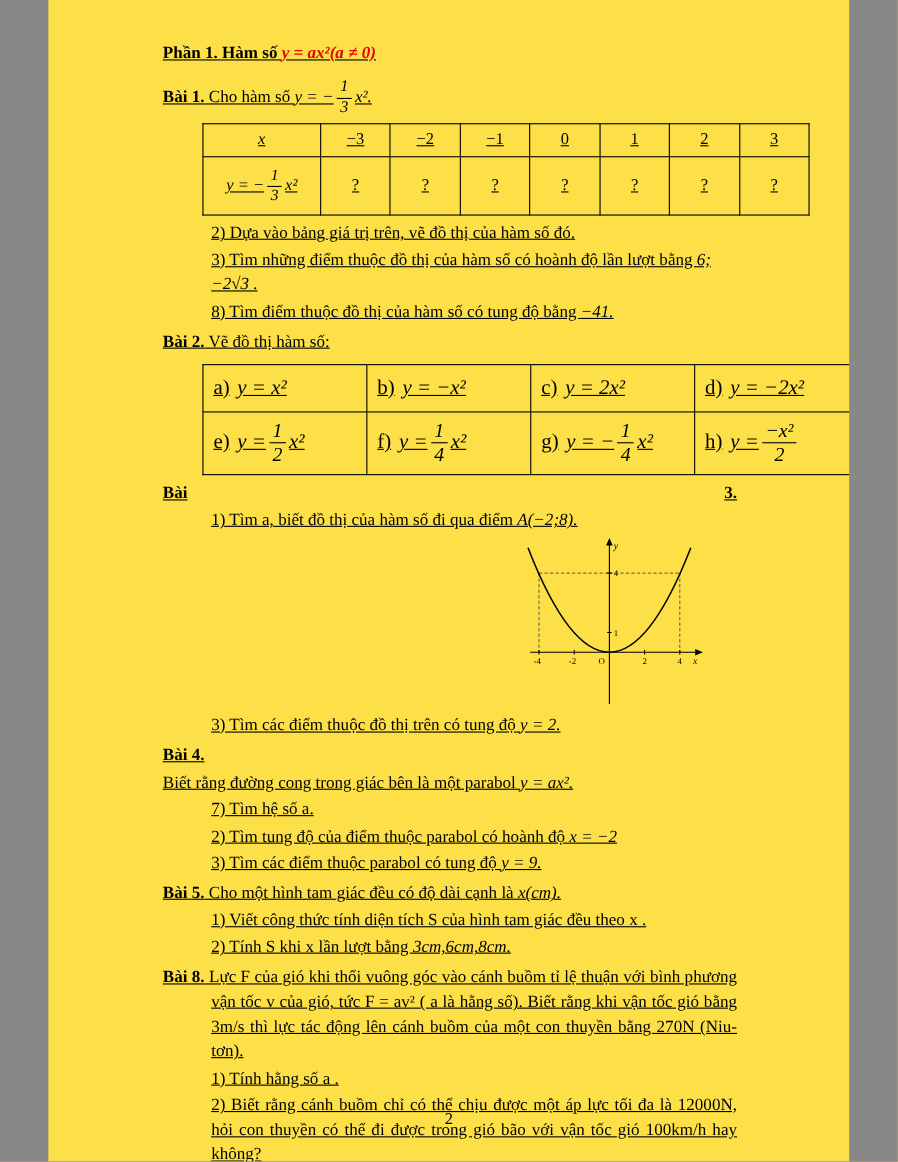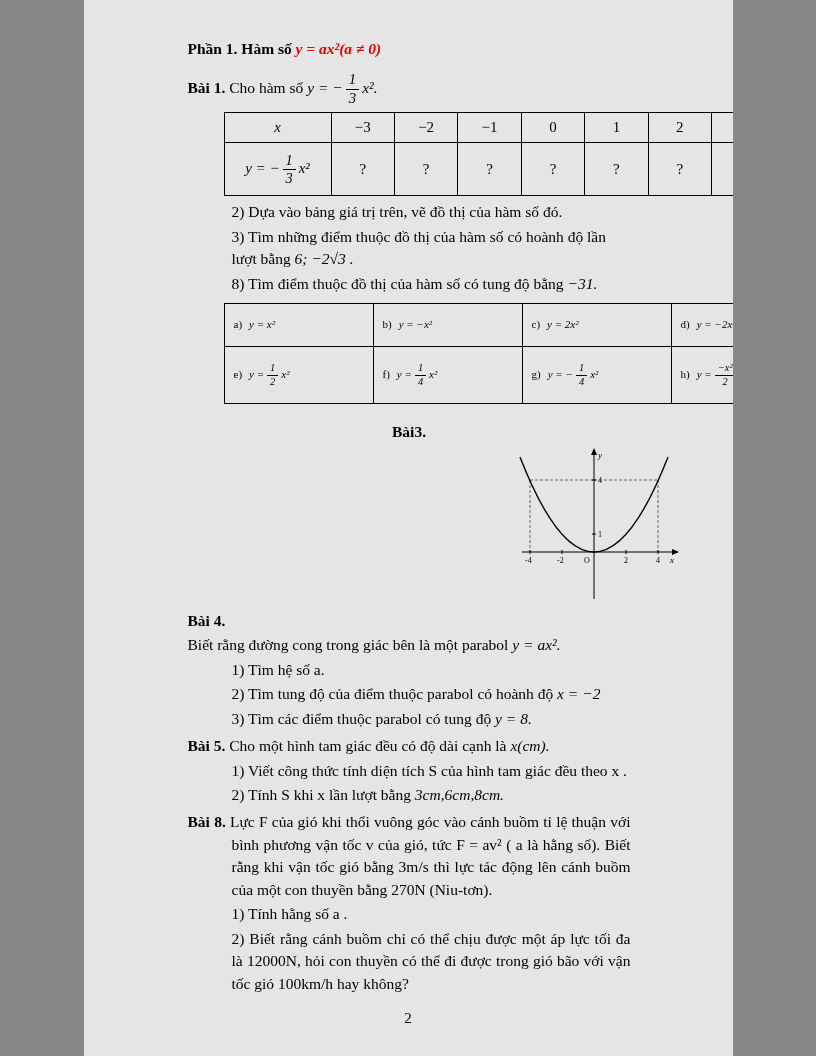--- a/index.html
+++ b/index.html
@@ -1,19 +1,19 @@
 <!DOCTYPE html>
 <html><head>
 <meta charset="utf-8">
 <style>
   html,body { margin:0; padding:0; background:#888; }
   .page {
-    width:649px; height:1056px; margin:0 auto; background:#e5e5e5;
+    width:728px; height:1056px; margin:0 auto; background:#fde047;
     font-family:"Liberation Serif", serif; font-size:15.5px; line-height:1.45; color:#000;
-    padding:38px 102px 0 104px; box-sizing:border-box; position:relative; overflow:hidden;
+    padding:38px 102px 0 104px; box-sizing:border-box; position:relative; overflow:hidden;text-decoration:underline;
   }
   .b { font-weight:bold; }
   .math { font-style:italic; }
   .red { color:#e60000; }
   .title { margin-bottom:12px; }
   .hline { margin-top:5px; margin-bottom:2px; }
   .q { margin:2px 0 2px 44px; }
   .just { text-align:justify; }
   .hang { padding-left:44px; text-indent:-44px; margin-top:5px; }
 
@@ -25,26 +25,26 @@
   table { border-collapse:collapse; table-layout:fixed; }
   td { border:1px solid #000; }
 
   .tbl1 { width:552px; margin:6px 0 5px 36px; }
   .tbl1 td { text-align:center; font-size:15px; }
   .tbl1 tr.r1 td { height:27px; }
   .tbl1 tr.r2 td { height:50px; }
   .tbl1 td.lab { width:104px; }
 
   .tbl2 { width:552px; margin:8px 0 3px 36px; }
-  .tbl2 td { text-align:left; padding-left:9px; font-size:11px; width:138px; }
+  .tbl2 td { text-align:left; padding-left:9px; font-size:19px; width:138px; }
   .tbl2 tr.r1 td { height:40px; }
   .tbl2 tr.r2 td { height:54px; }
   .tag { margin-right:7px; }
 
-  .b3split { display:flex; justify-content:center; margin-top:17px; }
+  .b3split { display:flex; justify-content:space-between; margin-top:6px; }
 
   .graphwrap { margin:3px 0 3px 326px; width:170px; height:158px; }
   .axis { stroke:#000; stroke-width:1; }
   .tick { stroke:#000; stroke-width:1; }
   .dash { stroke:#444; stroke-width:0.8; stroke-dasharray:3 2; }
   .curve { stroke:#000; stroke-width:1.4; fill:none; }
   .gl { font-family:"Liberation Serif", serif; font-size:9px; font-style:italic; fill:#000; }
   .gn { font-family:"Liberation Serif", serif; font-size:8px; fill:#000; }
 
   .pagenum { position:absolute; bottom:26px; left:0; right:0; text-align:center; font-size:15px; }
@@ -90,22 +90,25 @@
       <td>?</td>
       <td>?</td>
       <td>?</td>
       <td>?</td>
     </tr>
   </tbody>
     </table>
 
   <div class="q">2) Dựa vào bảng giá trị trên, vẽ đồ thị của hàm số đó.</div>
   <div class="q"><span>3) Tìm những điểm thuộc đồ thị của hàm số có hoành độ lần lượt bằng </span><span class="math">6; −2√3 .</span></div>
-  <div class="q"><span>8) Tìm điểm thuộc đồ thị của hàm số có tung độ bằng </span><span class="math">−31.</span></div>
+  <div class="q"><span>8) Tìm điểm thuộc đồ thị của hàm số có tung độ bằng </span><span class="math">−41.</span></div>
 
+  <div class="hline">
+    <span class="b">Bài 2.</span><span> Vẽ đồ thị hàm số:</span>
+  </div>
 
   <table class="tbl2">
     <tbody>
         <tr class="r1">
       <td><span class="tag">a)</span><span class="math">y = x²</span></td>
       <td><span class="tag">b)</span><span class="math">y = −x²</span></td>
       <td><span class="tag">c)</span><span class="math">y = 2x²</span></td>
       <td><span class="tag">d)</span><span class="math">y = −2x²</span></td>
     </tr>
     <tr class="r2">
@@ -126,20 +129,21 @@
                 <span class="fden">2</span>
               </span><span></span></span></td>
     </tr>
   </tbody>
     </table>
 
   <div class="b3split">
     <span class="b">Bài</span>
     <span class="b">3.</span>
   </div>
+  <div class="q"><span>1) Tìm a, biết đồ thị của hàm số đi qua điểm </span><span class="math">A(−2;8).</span></div>
 
   <div class="graphwrap">
     <svg width="170" height="158" viewBox="0 0 170 158">
       <line class="dash" x1="16" y1="33" x2="80" y2="33"></line>
       <line class="dash" x1="16" y1="33" x2="16" y2="105"></line>
       <line class="dash" x1="80" y1="33" x2="144" y2="33"></line>
       <line class="dash" x1="144" y1="33" x2="144" y2="105"></line>
       <line class="axis" x1="80" y1="4" x2="80" y2="152"></line>
       <line class="axis" x1="8" y1="105" x2="162" y2="105"></line>
       <polygon points="80,1 77,8 83,8" fill="#000"></polygon>
@@ -156,28 +160,29 @@
       <text class="gn" x="70" y="116">O</text>
       <text class="gn" x="11" y="116">-4</text>
       <text class="gn" x="43" y="116">-2</text>
       <text class="gn" x="110" y="116">2</text>
       <text class="gn" x="142" y="116">4</text>
       <text class="gn" x="84" y="36">4</text>
       <text class="gn" x="84" y="90">1</text>
     </svg>
   </div>
 
+  <div class="q"><span>3) Tìm các điểm thuộc đồ thị trên có tung độ </span><span class="math">y = 2.</span></div>
 
   <div class="hline">
     <span class="b">Bài 4.</span>
   </div>
   <div><span>Biết rằng đường cong trong giác bên là một parabol </span><span class="math">y = ax².</span></div>
-  <div class="q">1) Tìm hệ số a.</div>
+  <div class="q">7) Tìm hệ số a.</div>
   <div class="q"><span>2) Tìm tung độ của điểm thuộc parabol có hoành độ </span><span class="math">x = −2</span></div>
-  <div class="q"><span>3) Tìm các điểm thuộc parabol có tung độ </span><span class="math">y = 8.</span></div>
+  <div class="q"><span>3) Tìm các điểm thuộc parabol có tung độ </span><span class="math">y = 9.</span></div>
 
   <div class="hline">
     <span class="b">Bài 5.</span><span><span> Cho một hình tam giác đều có độ dài cạnh là </span><span class="math">x(cm).</span></span>
   </div>
   <div class="q">1) Viết công thức tính diện tích S của hình tam giác đều theo x .</div>
   <div class="q"><span>2) Tính S khi x lần lượt bằng </span><span class="math">3cm,6cm,8cm.</span></div>
 
   <div class="hang just">
     <span class="b">Bài 8.</span><span> Lực F của gió khi thổi vuông góc vào cánh buồm tỉ lệ thuận với bình phương vận tốc v của gió, tức F = av² ( a là hằng số). Biết rằng khi vận tốc gió bằng 3m/s thì lực tác động lên cánh buồm của một con thuyền bằng 270N (Niu-tơn).</span>
   </div>

